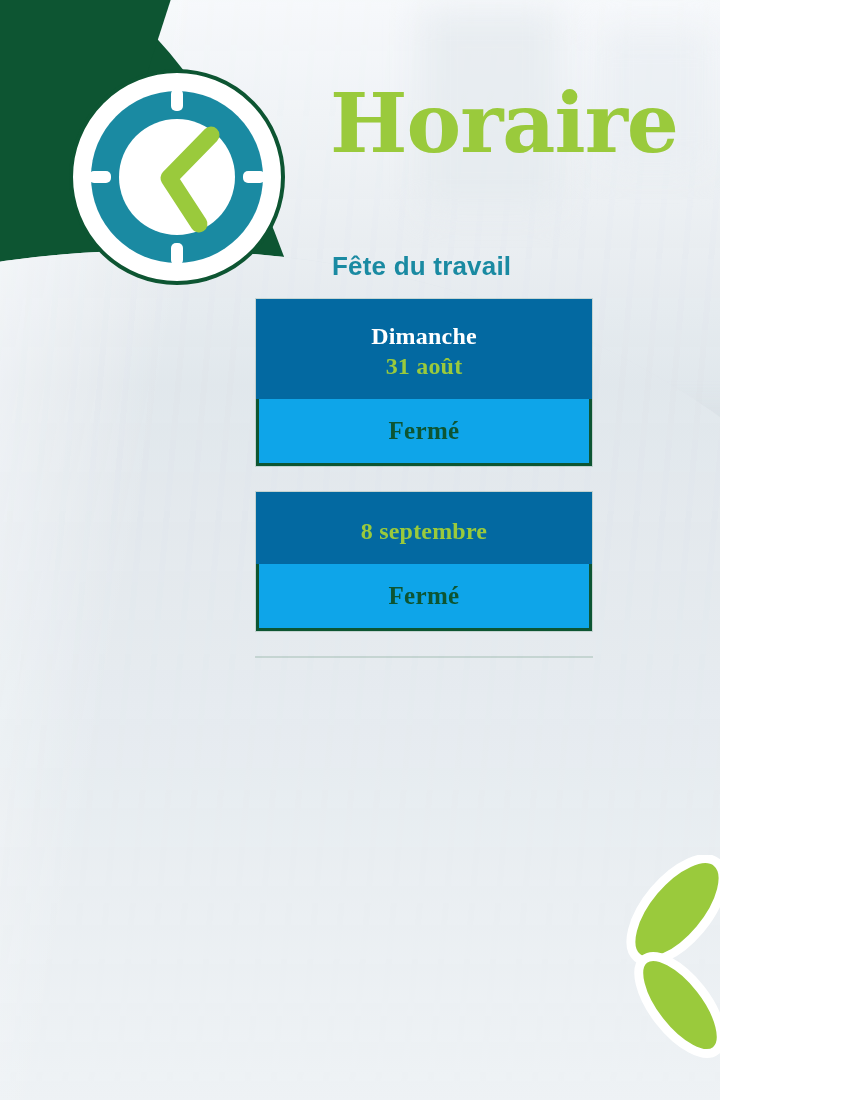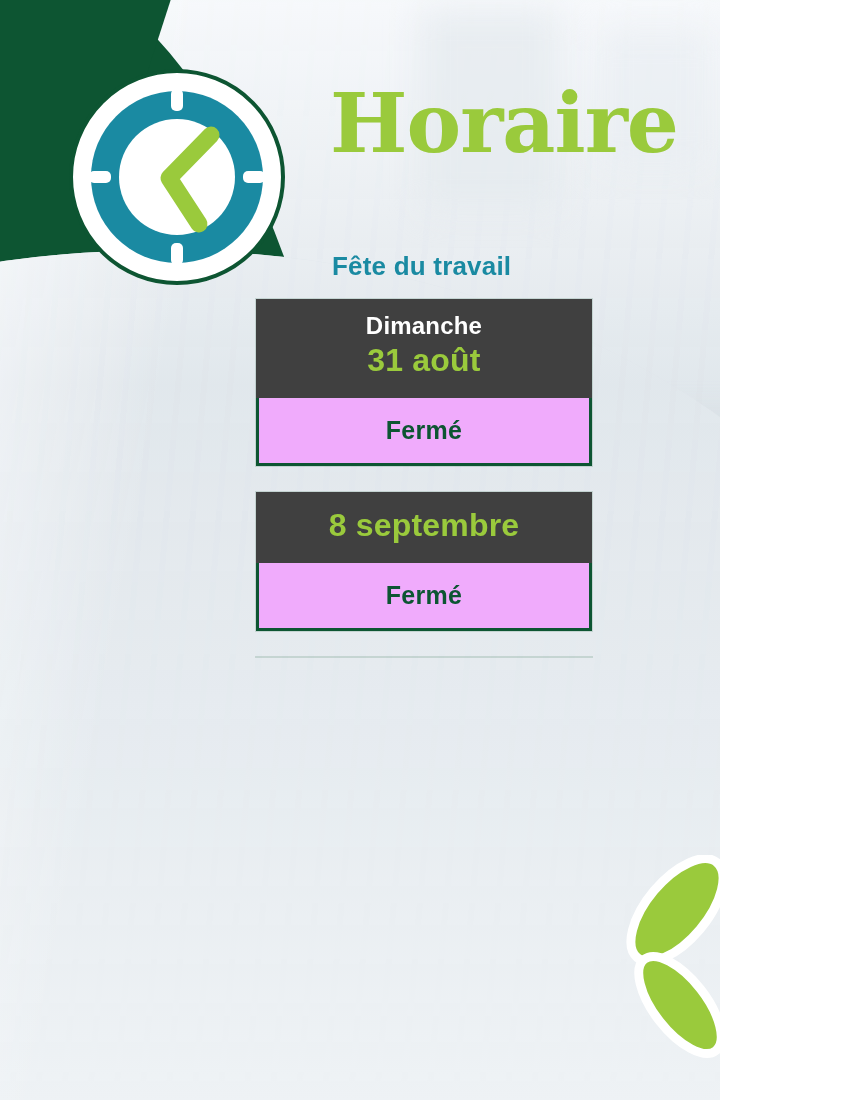--- a/index.html
+++ b/index.html
@@ -122,44 +122,46 @@
     position: absolute;
     left: 256px;
     top: 299px;
     width: 336px;
   }
   .card {
     margin-bottom: 26px;
     box-shadow: 0 0 0 1px rgba(13,85,50,0.15);
   }
   .card-head {
-    background: #404040;
-    padding: 13px 10px 18px;
+    background: #0369a1;
+    padding: 24px 10px 18px;
     text-align: center;
+    font-family: Liberation Serif, serif;
   }
   .card-day {
     font-size: 24px;
     font-weight: bold;
     color: #ffffff;
     line-height: 1.15;
     letter-spacing: 0.2px;
   }
   .card-date {
-    font-size: 32px;
+    font-size: 24px;
     font-weight: bold;
     color: #9aca3c;
     line-height: 1.25;
     letter-spacing: 0.2px;
   }
   .card-body {
-    background: #f0abfc;
+    background: #0ea5e9;
     border: 3px solid #0d5532;
     border-top: none;
     padding: 18px 8px;
     text-align: center;
+    font-family: Liberation Serif, serif;
   }
   .card-hours {
     font-size: 25px;
     font-weight: bold;
     color: #0d5532;
     letter-spacing: 0.3px;
   }
 
   
   .butterfly {

